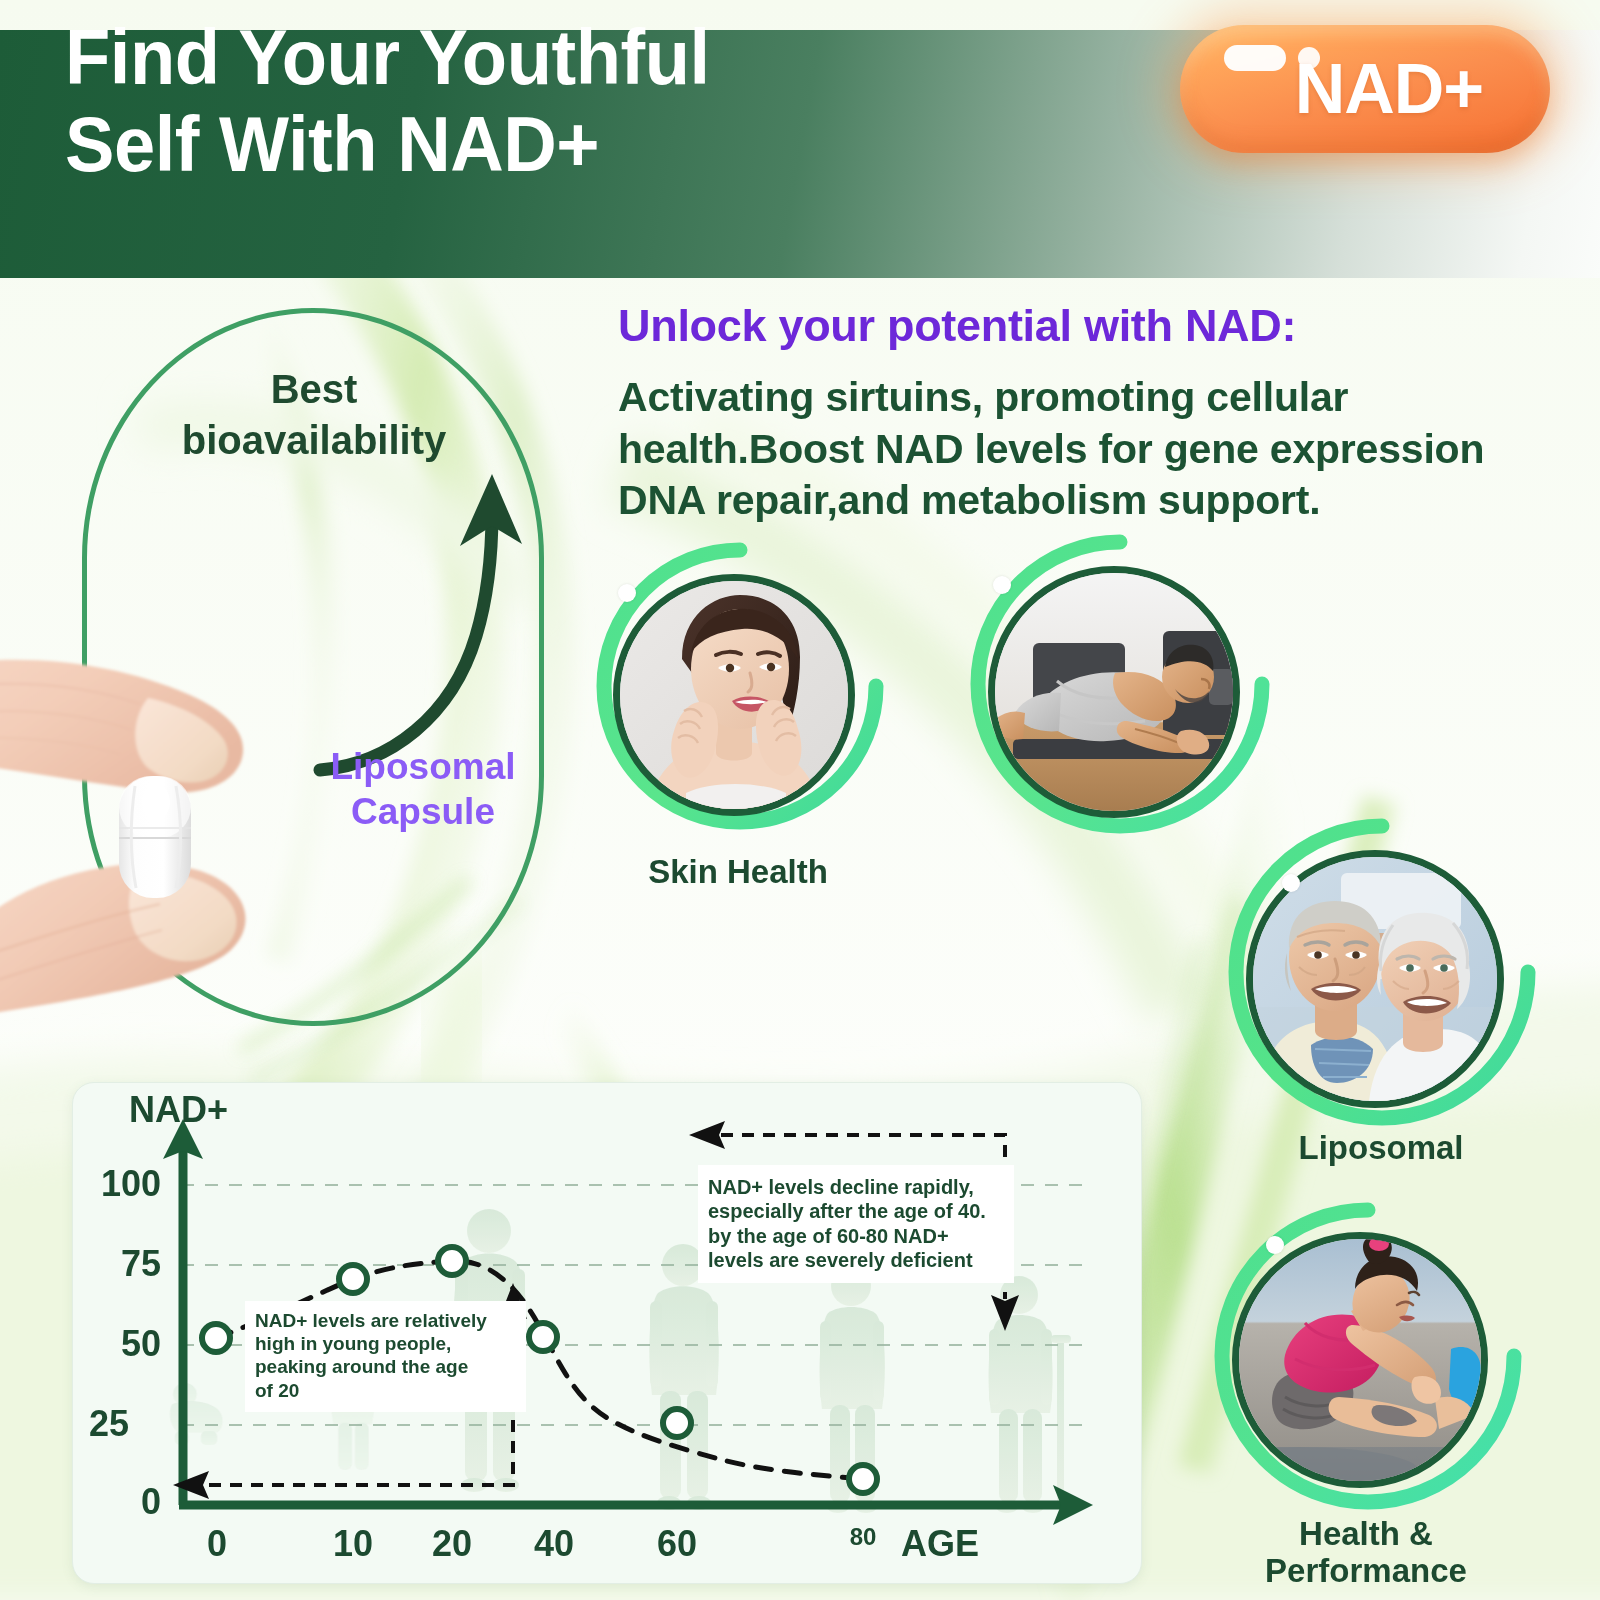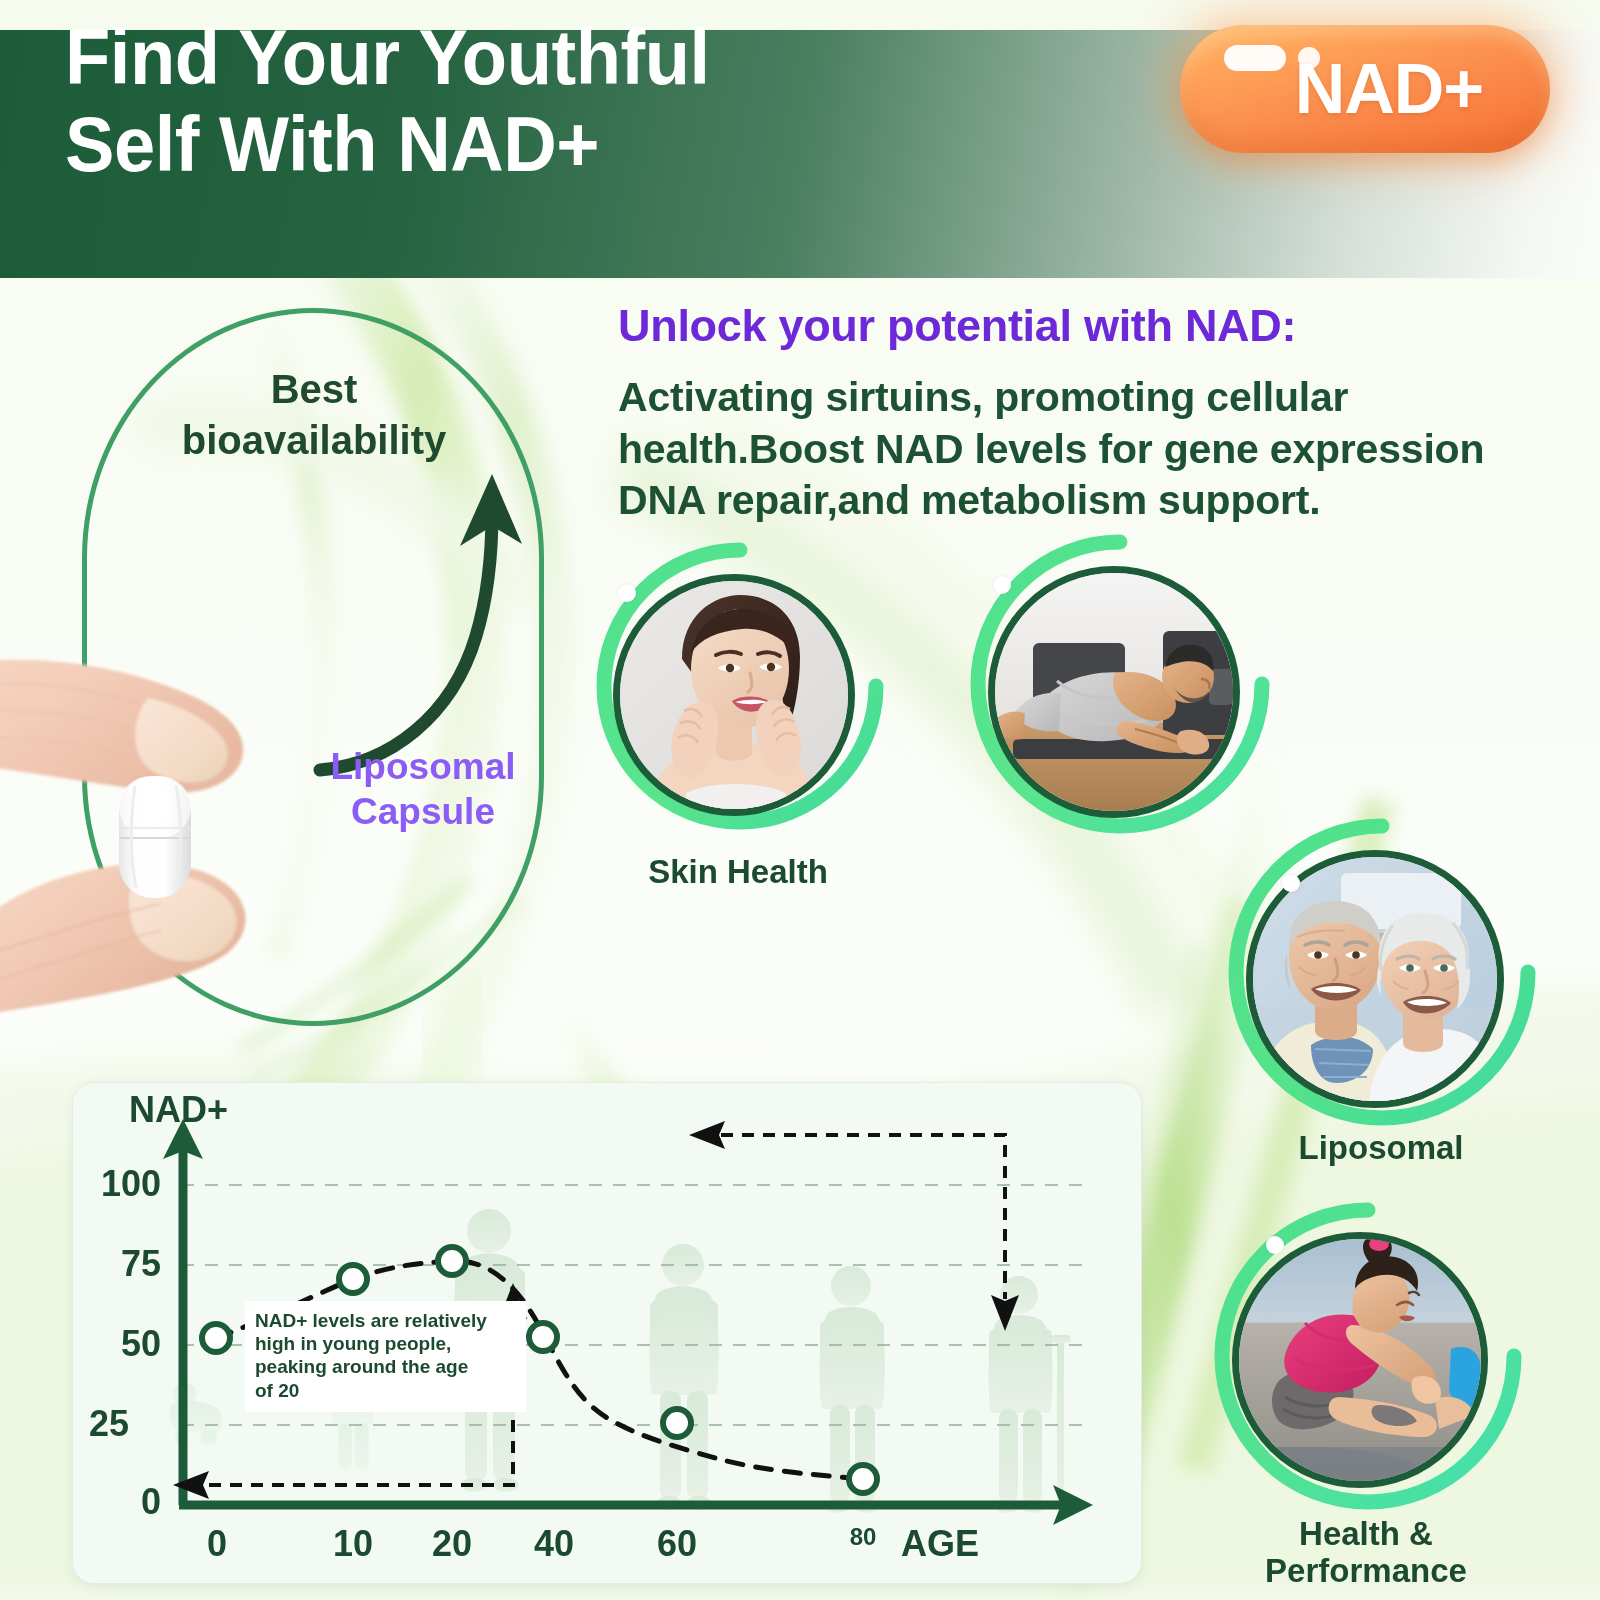--- a/index.html
+++ b/index.html
@@ -721,15 +721,21 @@
     <div class="cp-text" style="left:759px;top:440px;width:62px;text-align:center;font-size:24px;">80</div>
     <div class="cp-text" style="left:828px;top:440px;font-size:36px;">AGE</div>
 
     <div class="ann ann1">
       <span>NAD+ levels are relatively</span><br>
       <span>high in young people,</span><br>
       <span>peaking around the age</span><br>
       <span>of 20</span>
     </div>
 
+    <div class="ann ann2">
+      <span>NAD+ levels decline rapidly,</span><br>
+      <span>especially after the age of 40.</span><br>
+      <span>by the age of 60-80 NAD+</span><br>
+      <span>levels are severely deficient</span>
+    </div>
   </div>
 
 </div>
 
 </body></html>

